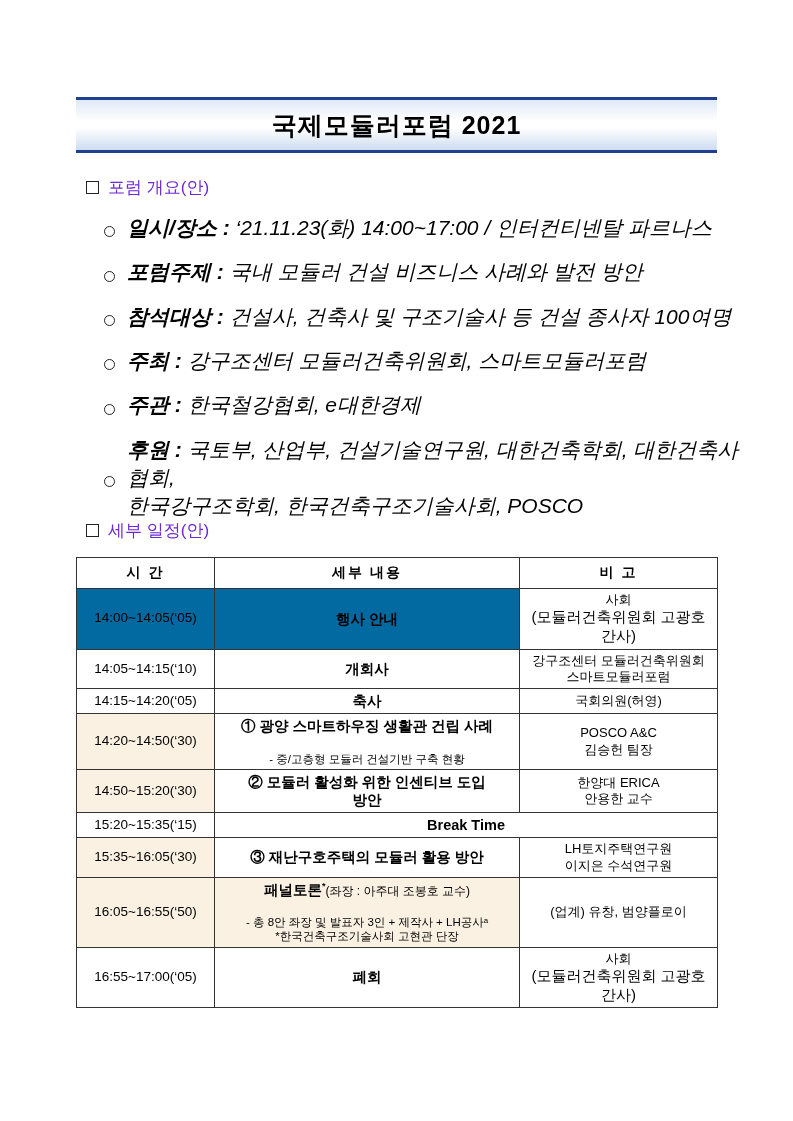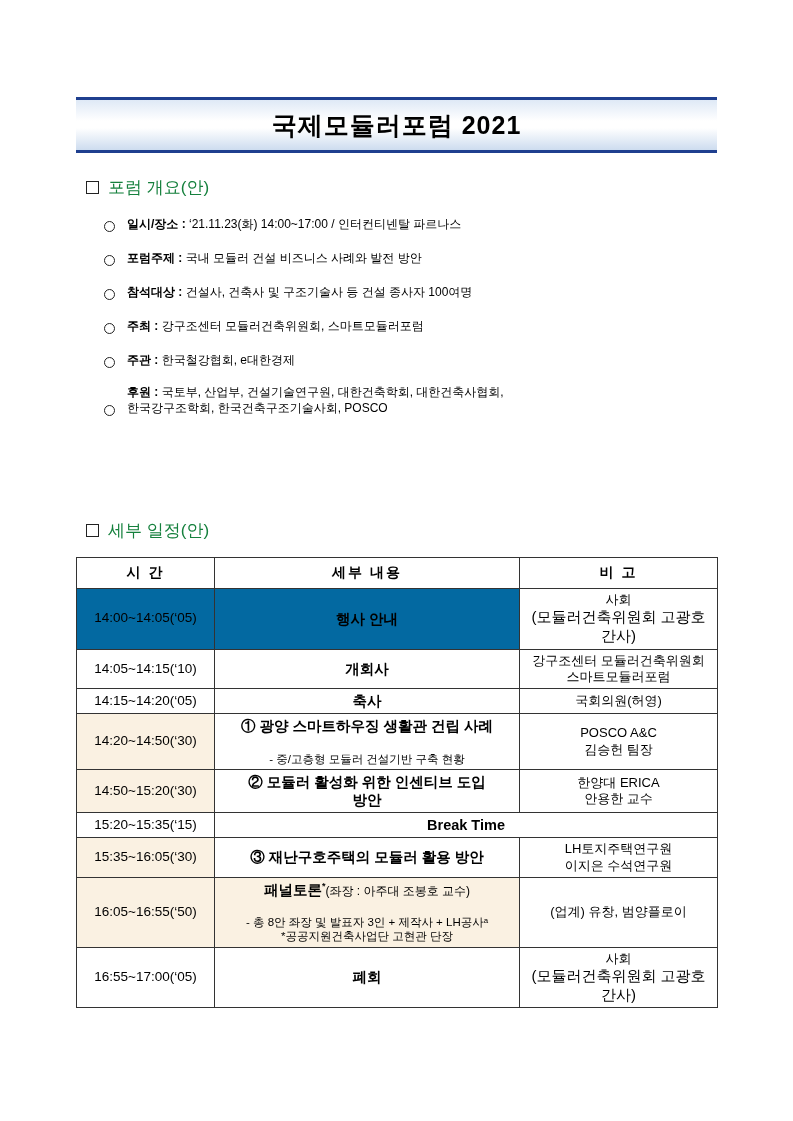--- a/index.html
+++ b/index.html
@@ -42,21 +42,21 @@
     font-weight: bold;
     letter-spacing: 1px;
     color: #000000;
     font-family: "Liberation Sans", sans-serif;
   }
 
   
   .section-head {
     position: absolute;
     font-size: 17px;
-    color: #15803d;
+    color: #6d28d9;
     display: flex;
     align-items: center;
     gap: 9px;
   }
   .sq {
     display: inline-block;
     width: 11px;
     height: 11px;
     border: 1.4px solid #222;
     background: #fff;
@@ -65,24 +65,25 @@
   #sec2 { left: 86px; top: 519px; }
 
   .bullets {
     position: absolute;
     left: 104px;
     top: 214px;
     width: 640px;
   }
   .bullet {
     display: flex;
-    align-items: flex-end;
+    align-items: center;
     margin-bottom: 16px;
-    font-size: 12px;
+    font-size: 21px;
     line-height: 1.35;
+    font-style: italic;
   }
   .circ {
     flex: 0 0 auto;
     width: 9px;
     height: 9px;
     border: 1.3px solid #222;
     border-radius: 50%;
     margin-top: 7px;
     margin-right: 12px;
   }
@@ -254,21 +255,21 @@
         <td class="time shade-cream">15:35~16:05(‘30)</td>
         <td class="detail">③ 재난구호주택의 모듈러 활용 방안</td>
         <td class="note nowrap">LH토지주택연구원
 이지은 수석연구원</td>
       </tr>
       <tr>
         <td class="time shade-cream">16:05~16:55(‘50)</td>
         <td class="detail shade-cream">
           <span>패널토론</span><span class="sup">*</span><span style="font-size:12px;font-weight:normal;">(좌장 : 아주대 조봉호 교수)</span>
           <span class="sub nowrap">- 총 8안 좌장 및 발표자 3인 + 제작사 + LH공사ᵃ
-*공공지원건축사업단 고현관 단장</span>
+*한국건축구조기술사회 고현관 단장</span>
         </td>
         <td class="note">(업계) 유창, 범양플로이</td>
       </tr>
       <tr>
         <td class="time">16:55~17:00(‘05)</td>
         <td class="detail">폐회</td>
         <td class="note">
           <span>사회</span>
           <span class="small">(모듈러건축위원회 고광호 간사)</span>
         </td>

